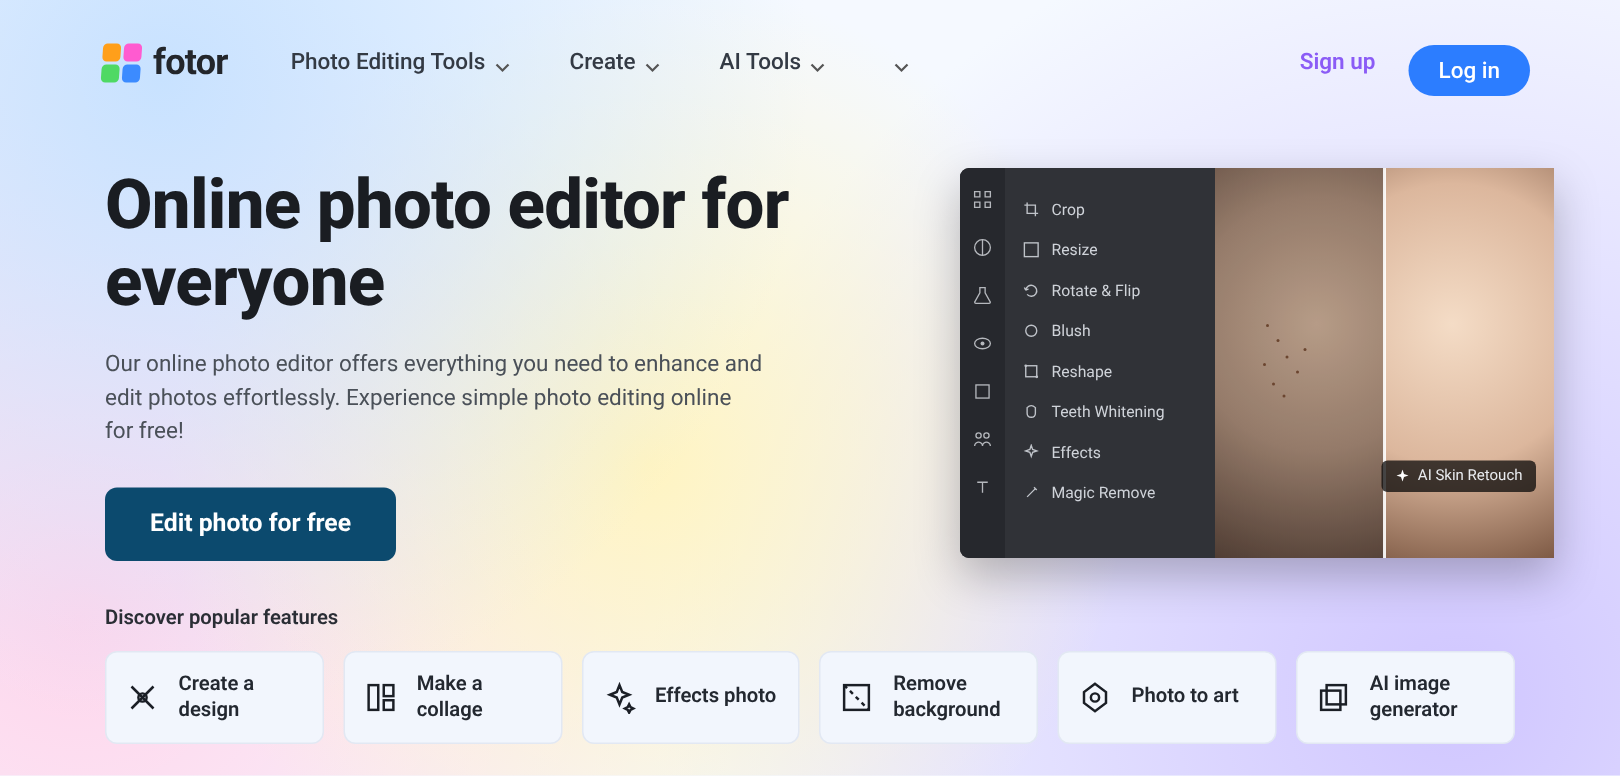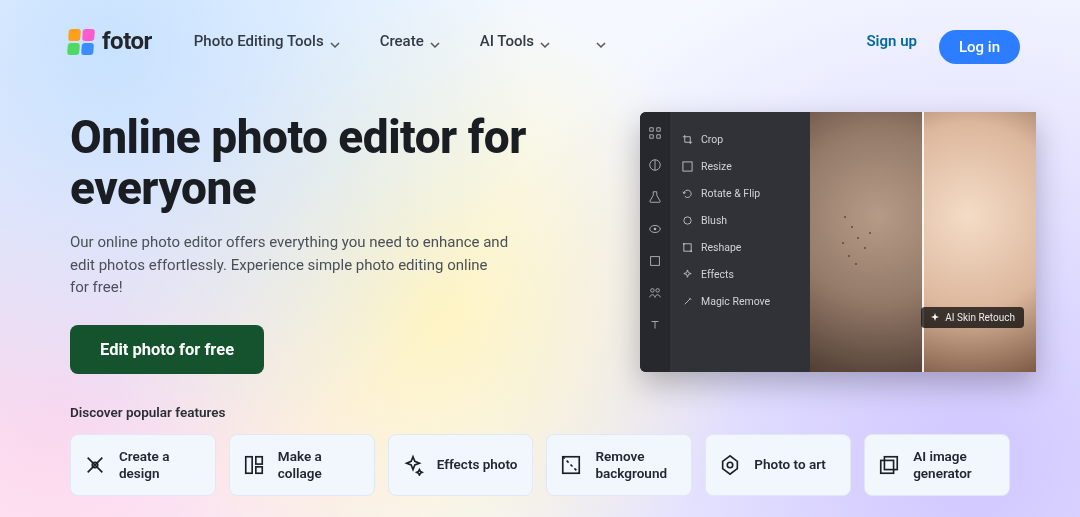--- a/index.html
+++ b/index.html
@@ -43,38 +43,38 @@
   .logo-mark span:nth-child(4){background:#3c8bff;}
   .logo-text { font-weight: 700; font-size: 24px; color:#23262b; letter-spacing:-0.5px;}
   .nav { display:flex; gap:40px; align-items:center;}
   .nav-item {
     display:flex; align-items:center; gap:6px;
     font-size:15px; color:#333a44; font-weight:500; cursor:pointer;
   }
   .chevron { width:10px; height:10px; display:inline-block; }
   .chevron svg { width:10px; height:10px; }
   .header-spacer{flex:1;}
-  .signup { font-size:15px; font-weight:600; color:#0369a1; margin-right:22px; cursor:pointer;}
+  .signup { font-size:15px; font-weight:600; color:#8b5cf6; margin-right:22px; cursor:pointer;}
   .login-btn {
     background:#2c7dff; color:#fff; font-size:15px; font-weight:500;
     padding:8px 20px; border-radius:999px; cursor:pointer;margin-top:12px;
   }
   
   .hero { display:flex; padding:48px 44px 0 70px; gap:30px; }
   .hero-left { flex:0 0 540px; }
   .hero-title {
     font-size:46px; font-weight:800; color:#1a1d22; line-height:1.1;
     letter-spacing:-0.5px; margin-bottom:18px;
   }
   .hero-desc {
     font-size:15px; color:#4a5058; line-height:1.5; max-width:440px;
     margin-bottom:26px;
   }
   .cta-btn {
-    background:#14532d; color:#fff; font-weight:700; font-size:16.5px;
+    background:#0c4a6e; color:#fff; font-weight:700; font-size:16.5px;
     padding:15px 30px; border-radius:8px; display:inline-block; cursor:pointer;
   }
   
   .hero-right { flex:1; position:relative; display:flex; justify-content:flex-end; }
   .mock-editor {
     width:396px; height:260px; background:#2b2d32; border-radius:6px 0 0 6px;
     display:flex; overflow:hidden; box-shadow:0 12px 30px rgba(0,0,0,0.25);
     position:relative;
   }
   .mock-rail {
@@ -241,20 +241,26 @@
             </svg>
           <span>Blush</span>
         </div>
         <div class="mock-item">
           <svg class="mock-item-icon" viewBox="0 0 12 12">
               <rect x="2" y="2" width="8" height="8" fill="none" stroke="currentColor"></rect>
               <circle cx="2" cy="2" r="1" fill="currentColor"></circle>
               <circle cx="10" cy="10" r="1" fill="currentColor"></circle>
             </svg>
           <span>Reshape</span>
+        </div>
+        <div class="mock-item">
+          <svg class="mock-item-icon" viewBox="0 0 12 12">
+              <path d="M3 3c2-2 4-2 6 0v4c0 3-2 3-3 3s-3 0-3-3z" fill="none" stroke="currentColor"></path>
+            </svg>
+          <span>Teeth Whitening</span>
         </div>
         <div class="mock-item">
           <svg class="mock-item-icon" viewBox="0 0 12 12">
               <path d="M6 1l1 3 3 1-3 1-1 3-1-3-3-1 3-1z" fill="none" stroke="currentColor"></path>
             </svg>
           <span>Effects</span>
         </div>
         <div class="mock-item">
           <svg class="mock-item-icon" viewBox="0 0 12 12">
               <path d="M3 9l6-6M8 2l2 2" stroke="currentColor" fill="none"></path>

